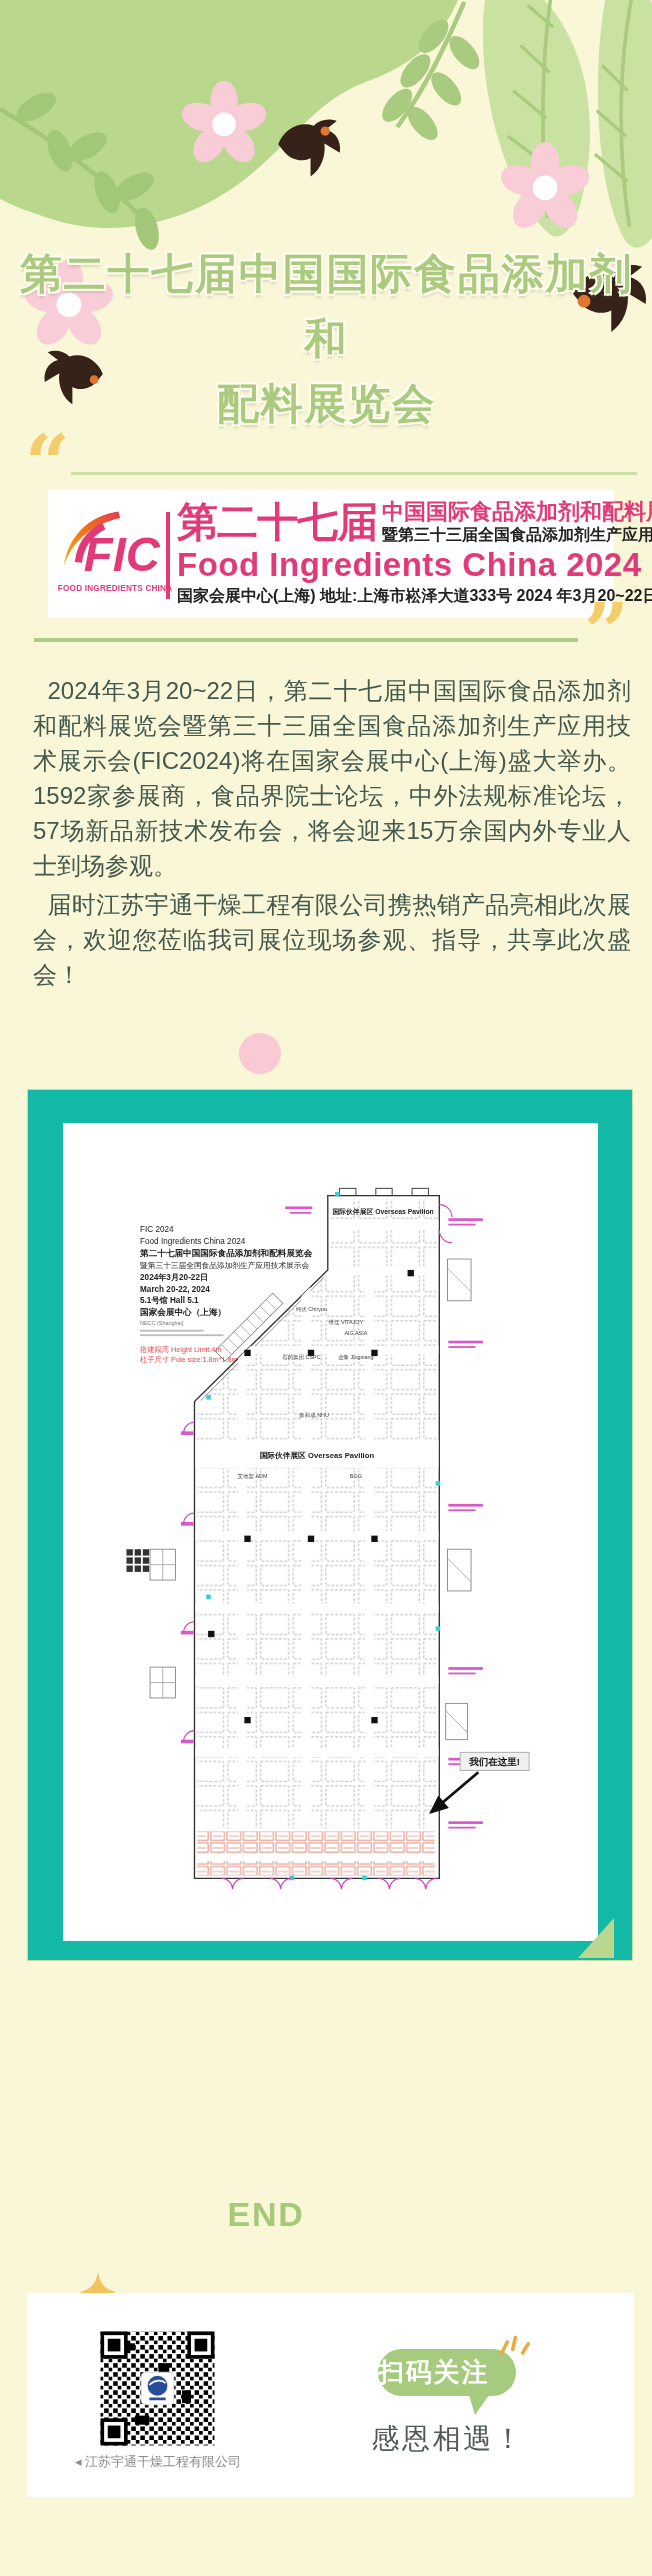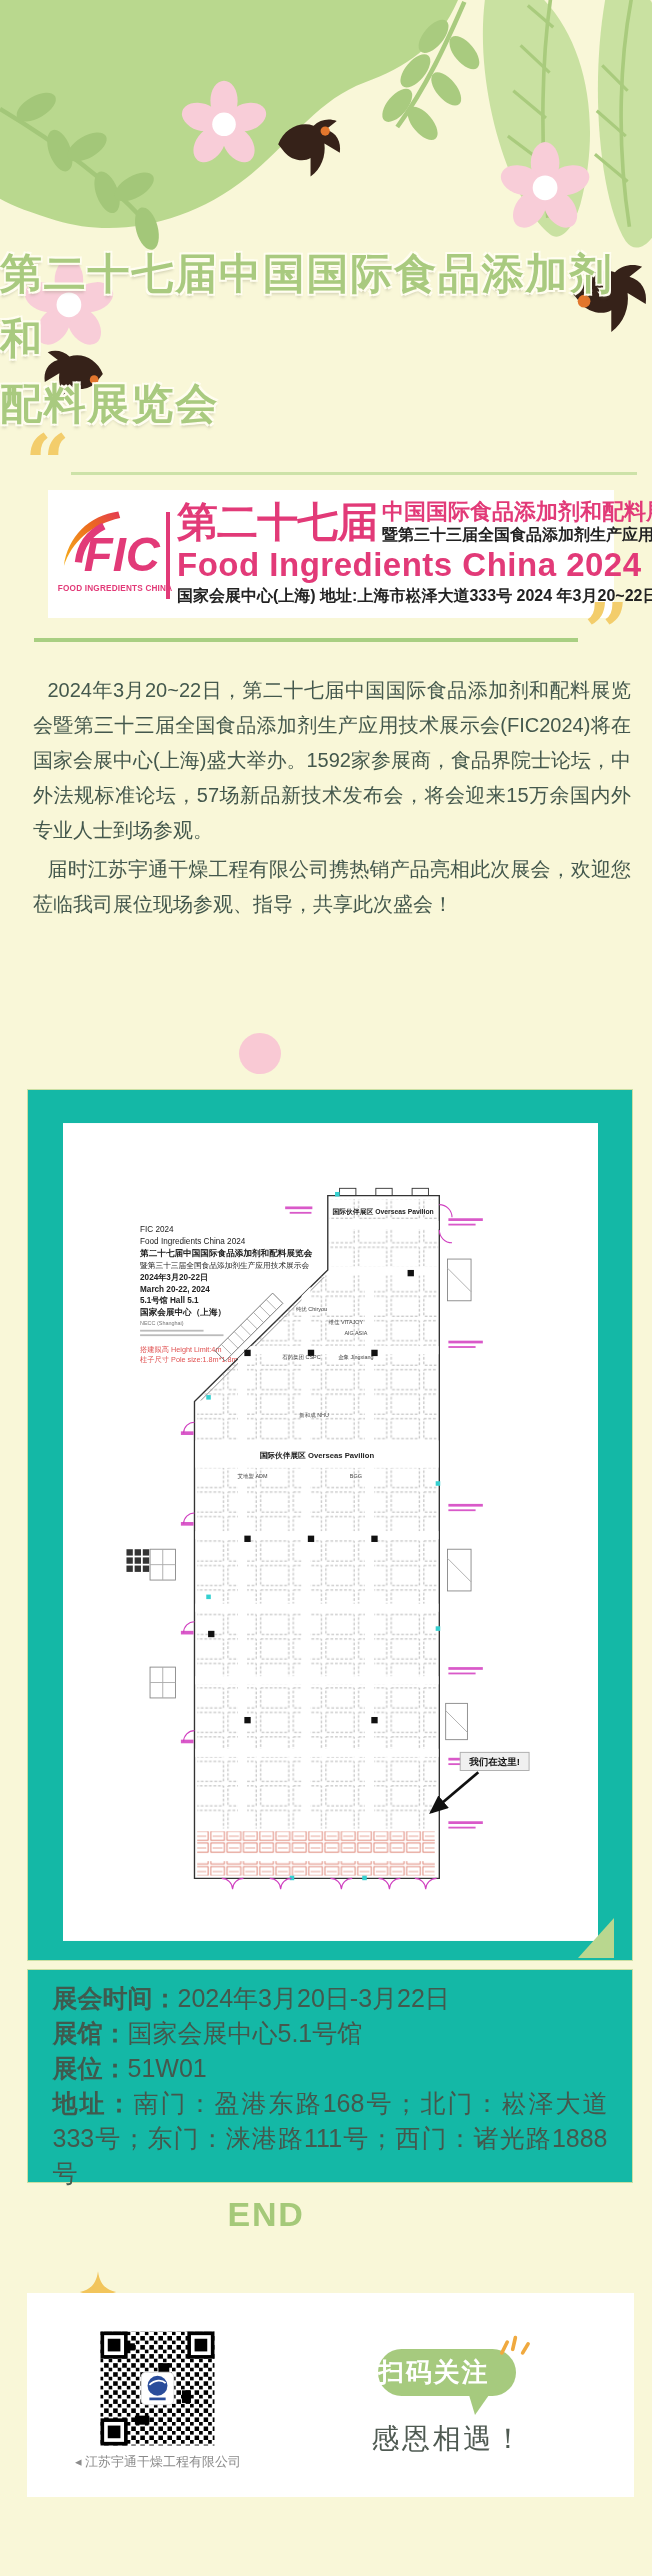--- a/index.html
+++ b/index.html
@@ -1,21 +1,21 @@
 <!DOCTYPE html>
 <html style="font-size:14.5px"><head>
 <meta charset="utf-8">
 <style>
   html,body{margin:0;padding:0;}
   body{font-family:"Liberation Sans","DejaVu Sans",sans-serif;}
   #page{position:relative;width:653px;height:2576px;background:#f9f7d8;overflow:hidden;}
   .abs{position:absolute;}
 
   
-  .main-title{left:0;top:241px;width:653px;color:#a9ca7f;font-weight:bold;
+  .main-title{left:0;top:241px;width:653px;text-align:center;color:#a9ca7f;font-weight:bold;
     font-size:42px;line-height:65px;letter-spacing:1.8px;
     text-shadow:-1.8px -1.8px 0 #fffdf0,1.8px -1.8px 0 #fffdf0,-1.8px 1.8px 0 #fffdf0,1.8px 1.8px 0 #fffdf0,0 3.6px 2.7px rgba(120,120,90,.25);}
 
   
   .quote{color:#f3cd6b;font-family:"DejaVu Serif",serif;font-weight:bold;font-size:78px;line-height:54px;}
   .q-open{left:25px;top:437px;}
   .q-close{left:584px;top:605px;}
   .rule-open{left:71px;top:472px;width:566px;height:2.7px;background:#cde2a8;}
   .rule-close{left:34px;top:638px;width:544px;height:3.6px;background:#a9cf82;}
 
@@ -27,21 +27,21 @@
   .bn-right{left:129px;top:9px;width:433px;}
   .bn-row1{display:flex;align-items:flex-start;}
   .bn-big{font-size:41px;font-weight:bold;color:#e23a78;line-height:47px;letter-spacing:-0.9px;white-space:nowrap;}
   .bn-col{margin-left:4.5px;}
   .bn-cn{font-size:22px;font-weight:bold;color:#e23a78;line-height:25px;white-space:nowrap;}
   .bn-sub{font-size:16px;font-weight:bold;color:#222;line-height:22px;white-space:nowrap;}
   .bn-en{font-size:33px;font-weight:bold;color:#e23a78;line-height:38px;letter-spacing:0.5px;white-space:nowrap;}
   .bn-venue{font-size:16px;font-weight:bold;color:#222;line-height:23.6px;white-space:nowrap;}
 
   
-  .intro{left:33px;top:673px;width:598px;color:#44584d;font-size:20px;line-height:35px;
+  .intro{left:33px;top:673px;width:598px;color:#44584d;font-size:24px;line-height:35px;
     text-align:justify;}
   .intro p{margin:0 0 3.6px 0;text-indent:14.5px;}
 
   
   .sec-head{left:0;top:1026px;width:653px;height:54px;}
   .sec-dot{left:239px;top:7.3px;width:42px;height:41px;border-radius:50%;background:#f9c9d4;}
   .sec-title{left:292px;top:7.3px;font-size:34px;font-weight:bold;color:#a6c77d;letter-spacing:1.8px;
     border-bottom:3.6px solid #a6c77d;padding:0 1.8px 5.4px 1.8px;}
 
   
@@ -360,28 +360,20 @@
 
       <g>
         <rect x="438" y="694" width="76" height="20" fill="#f0f0f0" stroke="#aaa" stroke-width="1"></rect>
         <text x="476" y="708" font-size="10.5" font-weight="bold" fill="#111" text-anchor="middle">我们在这里!</text>
         <path d="M458,716 L406,760" stroke="#111" stroke-width="3" marker-end="url(#ah)"></path>
       </g>
     </svg>
     <div class="abs fold-tri"></div>
   </div>
 
-  <div class="abs card info-card">
-    <div class="abs info-body">
-      <div><b>展会时间：</b><span>2024年3月20日-3月22日</span></div>
-      <div><b>展馆：</b><span>国家会展中心5.1号馆</span></div>
-      <div><b>展位：</b><span>51W01</span></div>
-      <div><b>地址：</b><span>南门：盈港东路168号；北门：崧泽大道333号；东门：涞港路111号；西门：诸光路1888号</span></div>
-    </div>
-  </div>
 
   <div class="abs end-label">END</div>
 
   <svg class="abs sparkle" width="40" height="44" viewBox="0 0 44 48">
     <path d="M22,0 C24,14 30,20 42,23 C30,26 24,32 22,46 C20,32 14,26 2,23 C14,20 20,14 22,0 Z" fill="#f2c55c"></path>
   </svg>
 
   <div class="abs footer-panel">
     <svg class="abs qr-wrap" viewBox="0 0 138 136">
       <defs>

